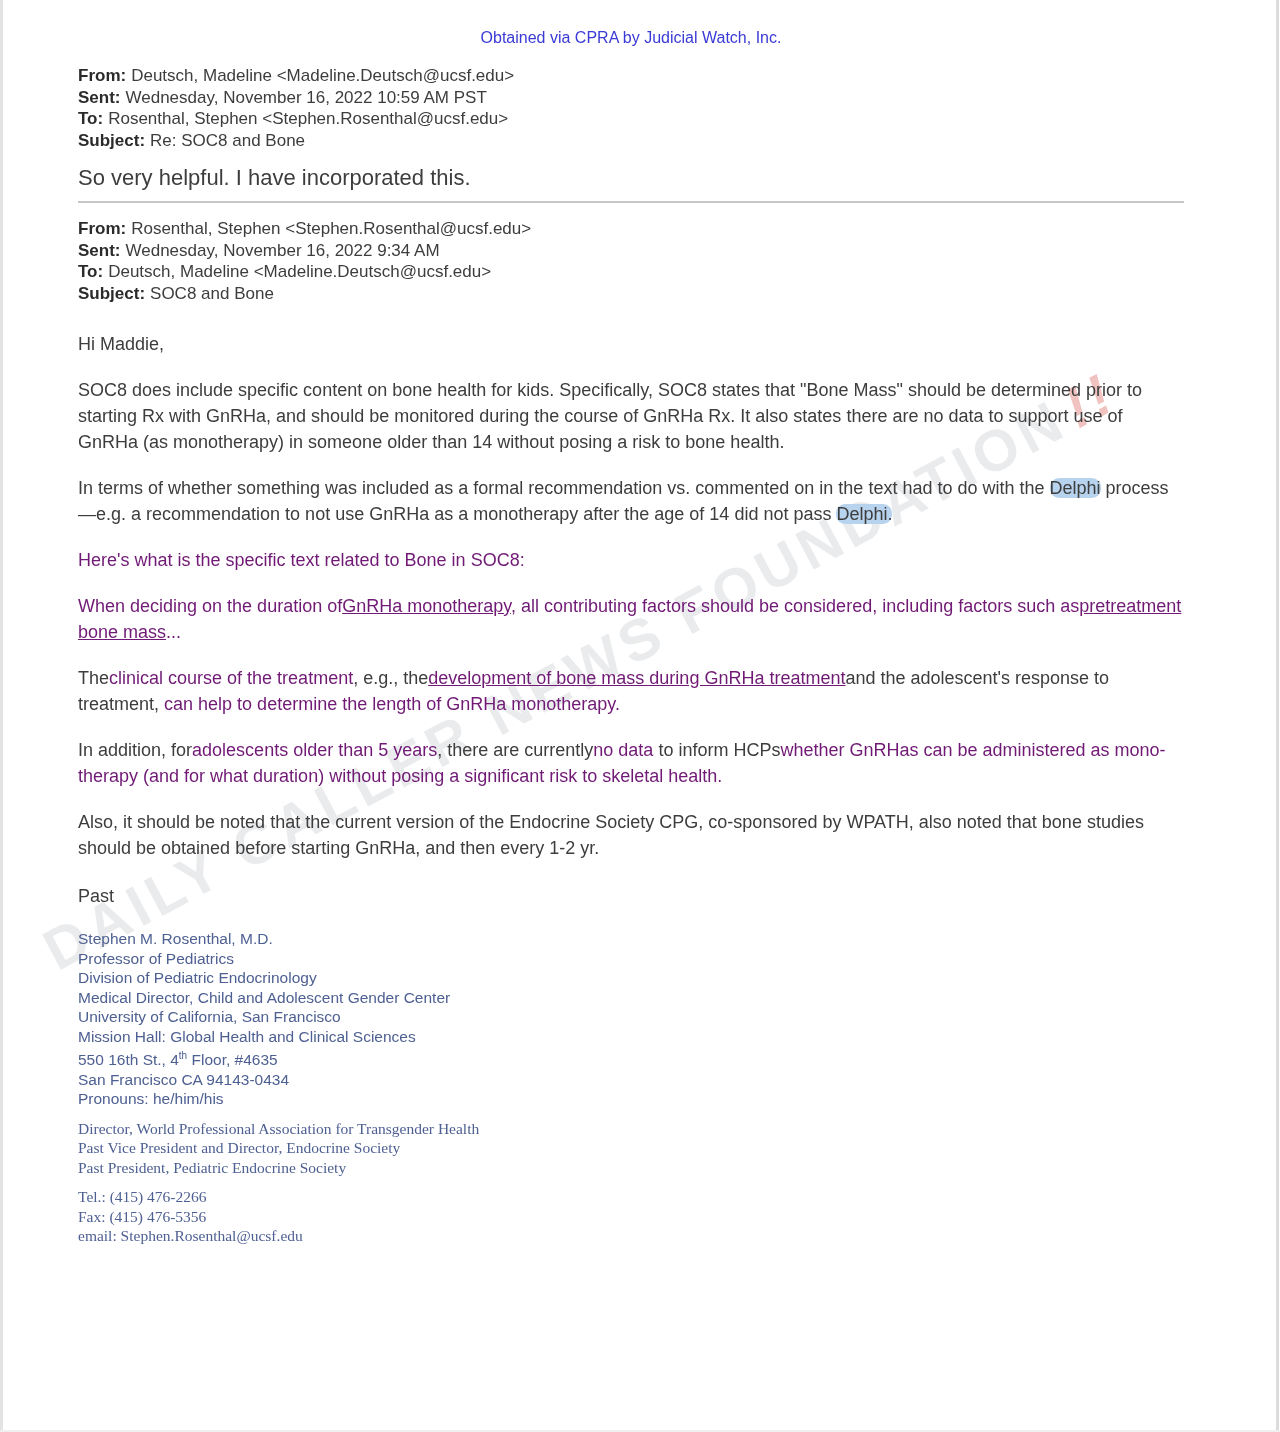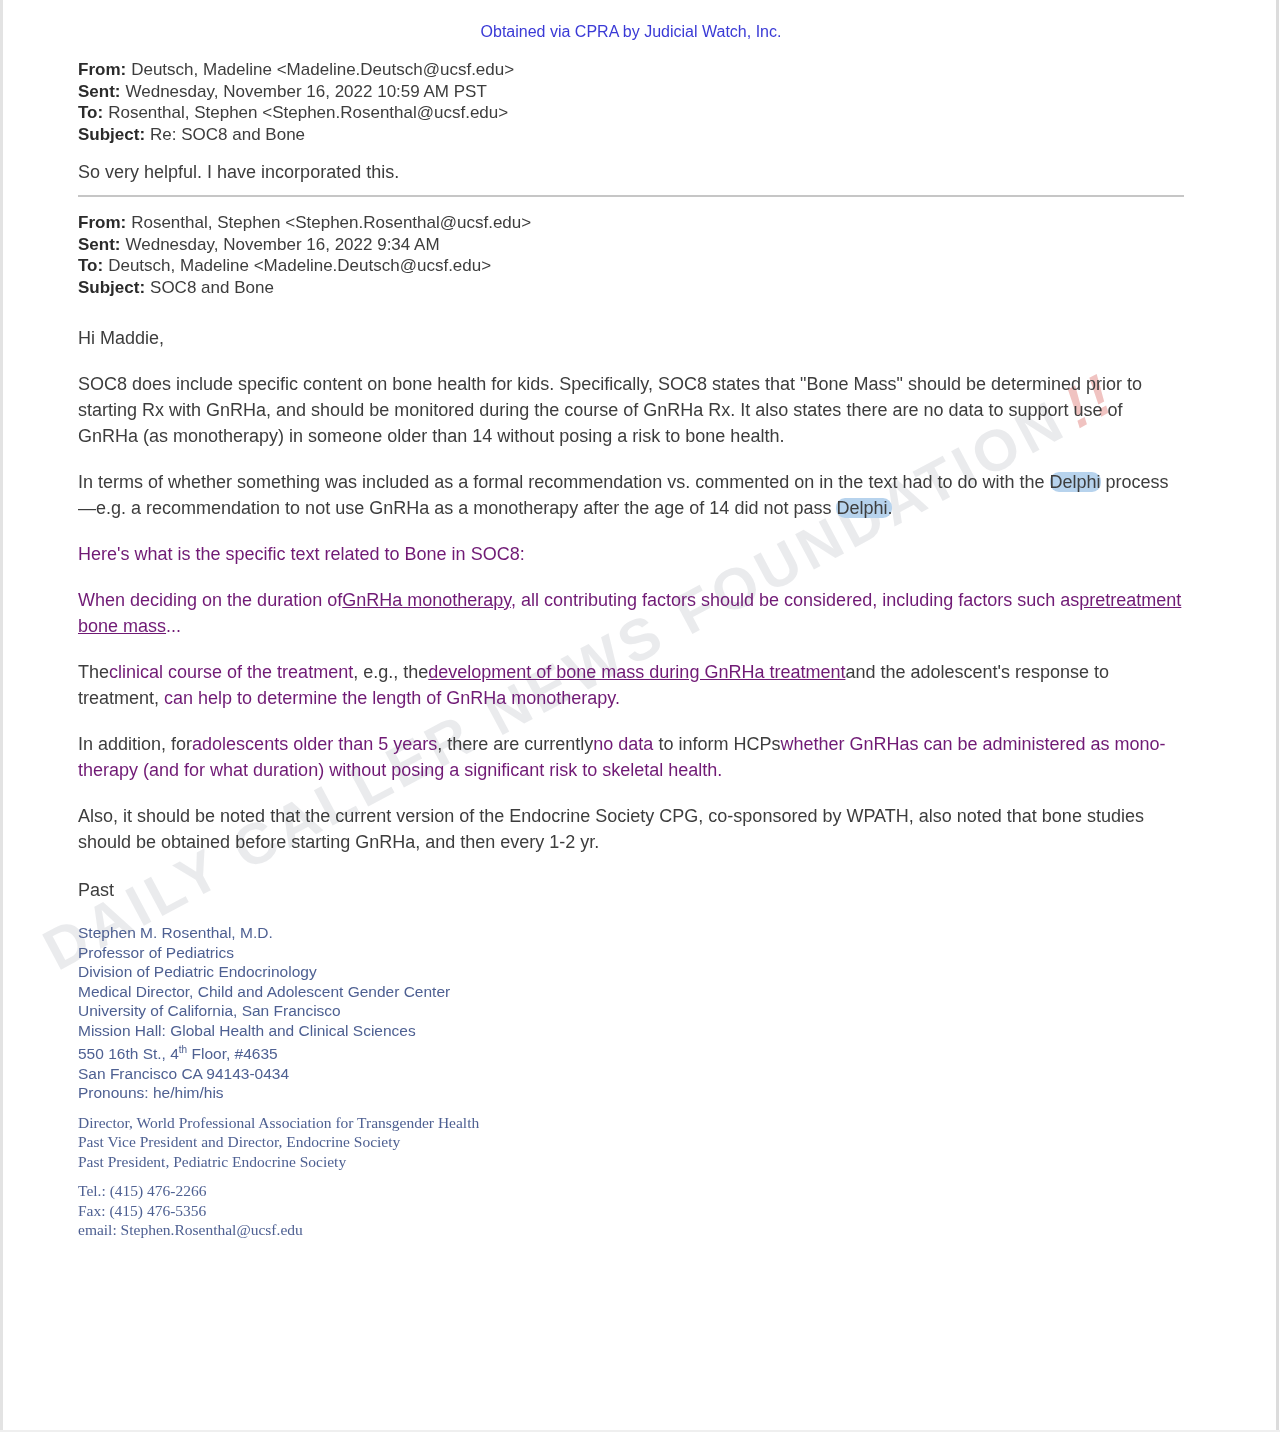--- a/index.html
+++ b/index.html
@@ -13,30 +13,30 @@
   .edge-bottom{position:absolute;left:0;bottom:0;width:100%;height:2px;background:#efefef;}
 
   .watermark{
     position:absolute;left:48px;top:920px;z-index:0;pointer-events:none;
     transform:rotate(-28deg);transform-origin:left center;
     font-size:58px;font-weight:bold;letter-spacing:5px;white-space:nowrap;
     color:rgba(125,130,142,0.16);
   }
   .watermark .accent{color:rgba(205,55,50,0.30);font-style:italic;margin-left:8px;}
 
-  .content{position:relative;z-index:1;padding:0 96px 0 78px;}
+  .content{position:relative;z-index:1;padding:6px 96px 0 78px;}
 
   .stamp{padding-top:23px;text-align:center;font-size:16px;color:#3a3ad6;}
 
   .hdr{margin-top:18px;font-size:17px;line-height:21.5px;}
   .hdr .lbl{font-weight:bold;color:#2b2b2b;}
   .hdr .val{margin-left:5px;}
   .hdr2{margin-top:15px;}
 
-  .reply-body{margin-top:15px;font-size:18px;line-height:24px;}
+  .reply-body{margin-top:15px;font-size:22px;line-height:24px;}
   .divider{margin-top:11px;height:2px;background:#c6c6c6;width:100%;}
 
   .msg{font-size:18px;line-height:26px;}
   .greeting{margin-top:27px;}
   .para{margin-top:20px;}
   .b{font-weight:normal;color:#701a75;}
   .u{text-decoration:underline;}
   .hl{background:#b7d3ed;border-radius:9px;}
   .closing{margin-top:22px;}
 

